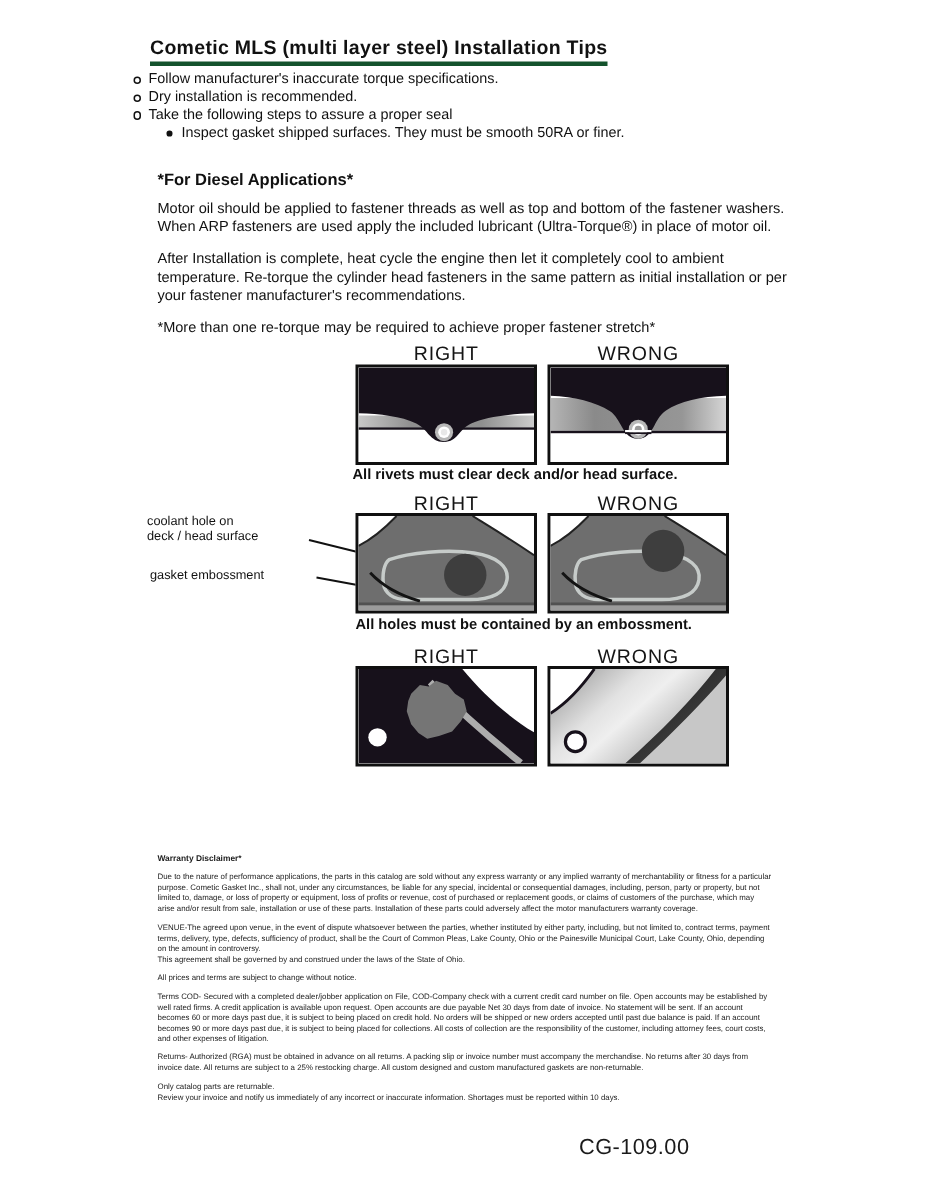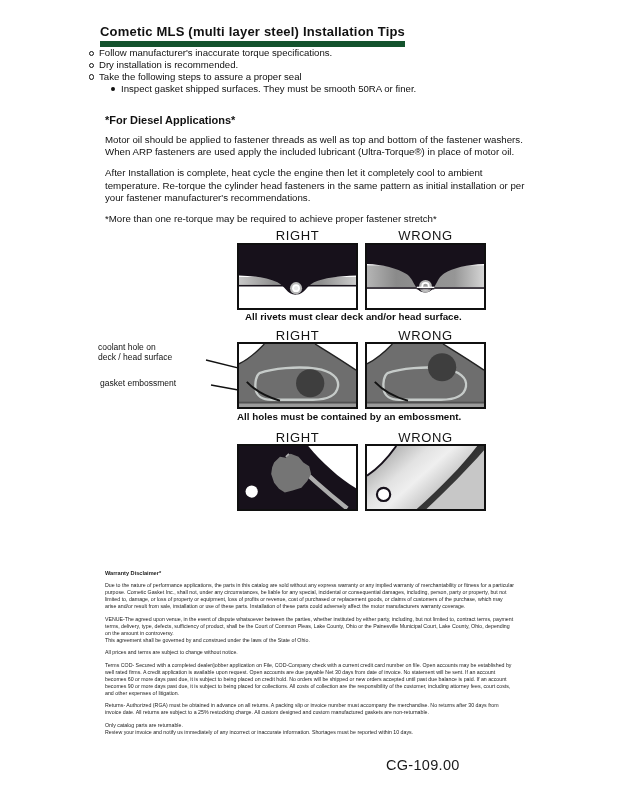--- a/index.html
+++ b/index.html
@@ -1,21 +1,21 @@
 <!DOCTYPE html>
 <html><head>
 <meta charset="utf-8">
 <style>
   html,body{margin:0;padding:0;background:#ffffff;}
   .page{position:relative;width:618px;height:800px;background:#ffffff;overflow:hidden;
         font-family:"Liberation Sans","DejaVu Sans",sans-serif;color:#111;}
   .abs{position:absolute;}
   
   .title{left:100px;top:24px;font-size:13px;font-weight:bold;letter-spacing:.2px;
-         border-bottom:6px solid #14532d;padding-bottom:2px;white-space:nowrap;}
+         border-bottom:3px solid #14532d;padding-bottom:2px;white-space:nowrap;}
   
   .bullets{left:88px;top:47px;width:470px;font-size:9.6px;line-height:11.9px;}
   .b1,.b2{position:relative;padding-left:11px;white-space:nowrap;}
   .b1::before{content:"";position:absolute;left:1px;top:3.6px;width:3.2px;height:3.2px;
               border:1px solid #111;border-radius:50%;}
   .b2{margin-left:22px;}
   .b2::before{content:"";position:absolute;left:1px;top:4px;width:3.8px;height:3.8px;
               background:#111;border-radius:50%;}
   
   .diesel{left:105px;top:114px;width:428px;}
@@ -93,21 +93,21 @@
       <rect x="0" y="43.6" width="120" height="1.6" fill="#17111b"></rect>
       <path d="M0,0 H120 V19.5 C103,20 88,23.5 79,29.5 C70,35.5 71,48.5 60,49 C49,49.5 49,35.5 40.5,30 C31,23.8 16,20 0,19.5 Z" fill="#17111b"></path>
       <circle cx="60" cy="42.5" r="6.5" fill="#b8b8b8"></circle>
       <circle cx="60" cy="42.5" r="4.2" fill="#ffffff"></circle>
       <circle cx="60" cy="42.5" r="2.4" fill="#9a9a9a"></circle>
       <rect x="51" y="43" width="18" height="1.6" fill="#ffffff"></rect>
       <rect x="51" y="44.6" width="18" height="1.2" fill="#17111b"></rect>
     </svg>
   </div>
 
-  <div class="abs caption" style="left:245px;top:311px;">All rivets must clear deck and/or head surface.</div>
+  <div class="abs caption" style="left:235px;top:311px;">All rivets must clear deck and/or head surface.</div>
 
   <div class="abs figlabel" style="left:237px;top:328px;">RIGHT</div>
   <div class="abs figlabel" style="left:365px;top:328px;">WRONG</div>
 
   <div class="abs anno" style="left:98px;top:343px;width:107px;">coolant hole on
 deck / head surface</div>
   <div class="abs anno" style="left:100px;top:379px;width:110px;">gasket embossment</div>
 
   <svg class="abs" style="left:205px;top:356px;" width="102" height="42" viewBox="0 0 102 42">
     <line x1="1" y1="4" x2="98" y2="28" stroke="#111" stroke-width="1.3"></line>

